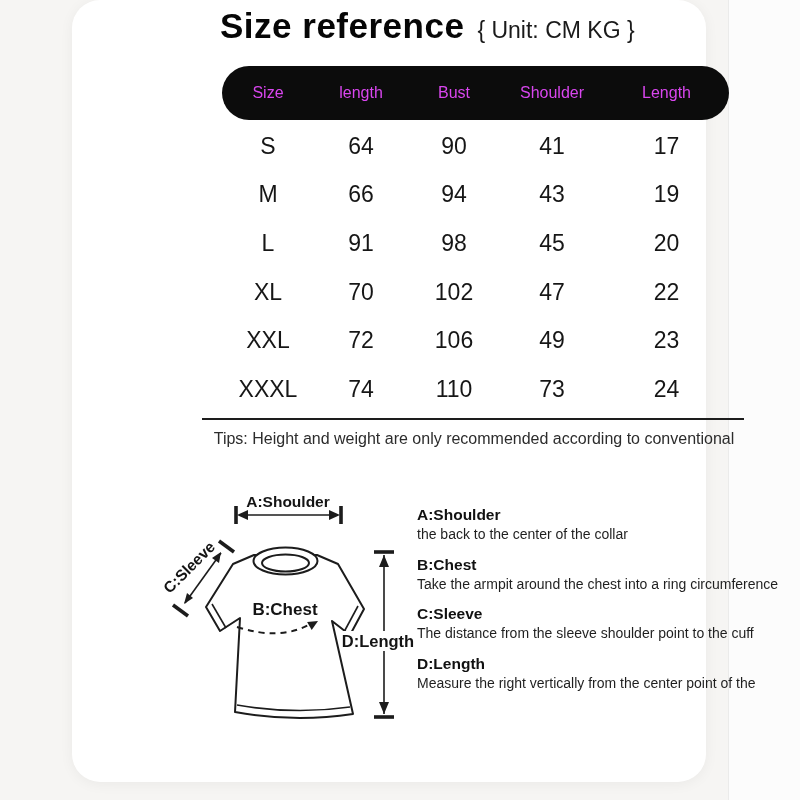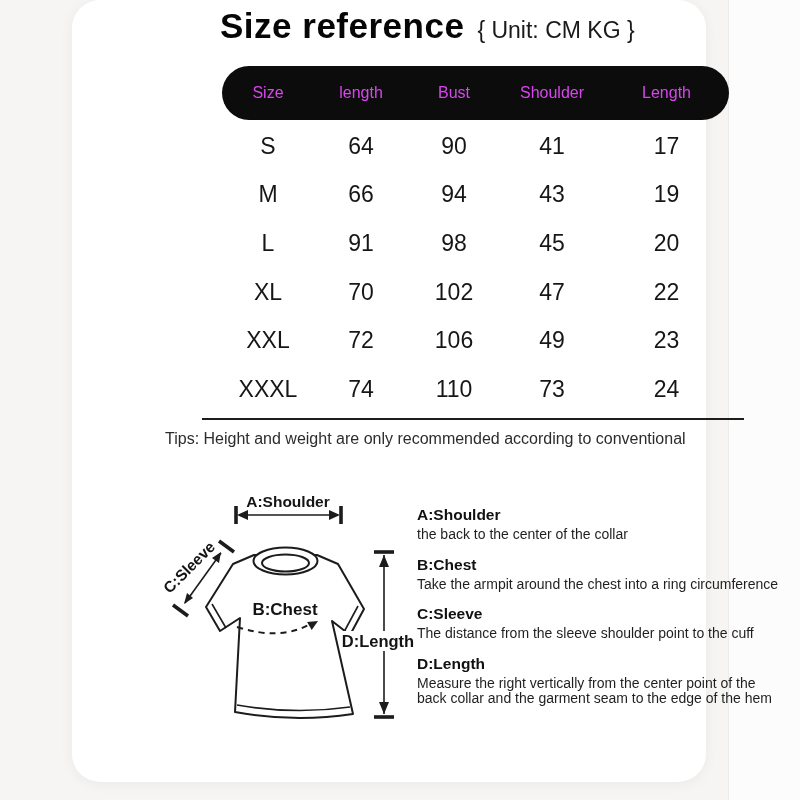--- a/index.html
+++ b/index.html
@@ -18,21 +18,21 @@
   
   .thead{position:absolute;left:150px;top:66px;width:507px;height:54px;background:#0c0c0c;
          border-radius:27px;display:grid;grid-template-columns:92px 94px 92px 104px 125px;
          align-items:center;justify-items:center;color:#d946ef;font-size:16px;}
   .tbody{position:absolute;left:150px;top:122px;width:507px;display:grid;
          grid-template-columns:92px 94px 92px 104px 125px;grid-auto-rows:48.6px;
          align-items:center;justify-items:center;font-size:23px;color:#161616;}
   .rule{position:absolute;left:130px;top:418px;width:542px;height:2px;background:#1d1d1d;}
 
   
-  .tips{position:absolute;left:93px;top:429px;width:618px;text-align:left;
+  .tips{position:absolute;left:93px;top:429px;width:618px;text-align:center;
         font-size:16px;line-height:20px;color:#2c2c2c;}
 
   
   .diagram{position:absolute;left:85px;top:485px;width:260px;height:250px;}
   .diagram text{font-family:"Liberation Sans", sans-serif;fill:#141414;}
   .shirt{fill:#ffffff;stroke:#1c1c1c;stroke-width:2;stroke-linejoin:round;stroke-linecap:round;}
   .thin{stroke:#1c1c1c;stroke-width:1.6;fill:none;}
   .bar{stroke:#1c1c1c;stroke-width:3.6;fill:none;stroke-linecap:butt;}
   .ah{fill:#1c1c1c;stroke:none;}
   .dash{stroke:#1c1c1c;stroke-width:2;fill:none;stroke-dasharray:6 5;}
@@ -164,18 +164,17 @@
         <div class="g-h">B:Chest</div>
         <div class="g-l">Take the armpit around the chest into a ring circumference</div>
       </div>
       <div class="g-item">
         <div class="g-h">C:Sleeve</div>
         <div class="g-l">The distance from the sleeve shoulder point to the cuff</div>
       </div>
       <div class="g-item">
         <div class="g-h">D:Length</div>
         <div class="g-l">Measure the right vertically from the center point of the</div>
-        <div class="g-l">back collar and the garment seam to the edge of the hem</div>
       </div>
     </div>
 
   </div>
 </div>
 
 </body></html>

